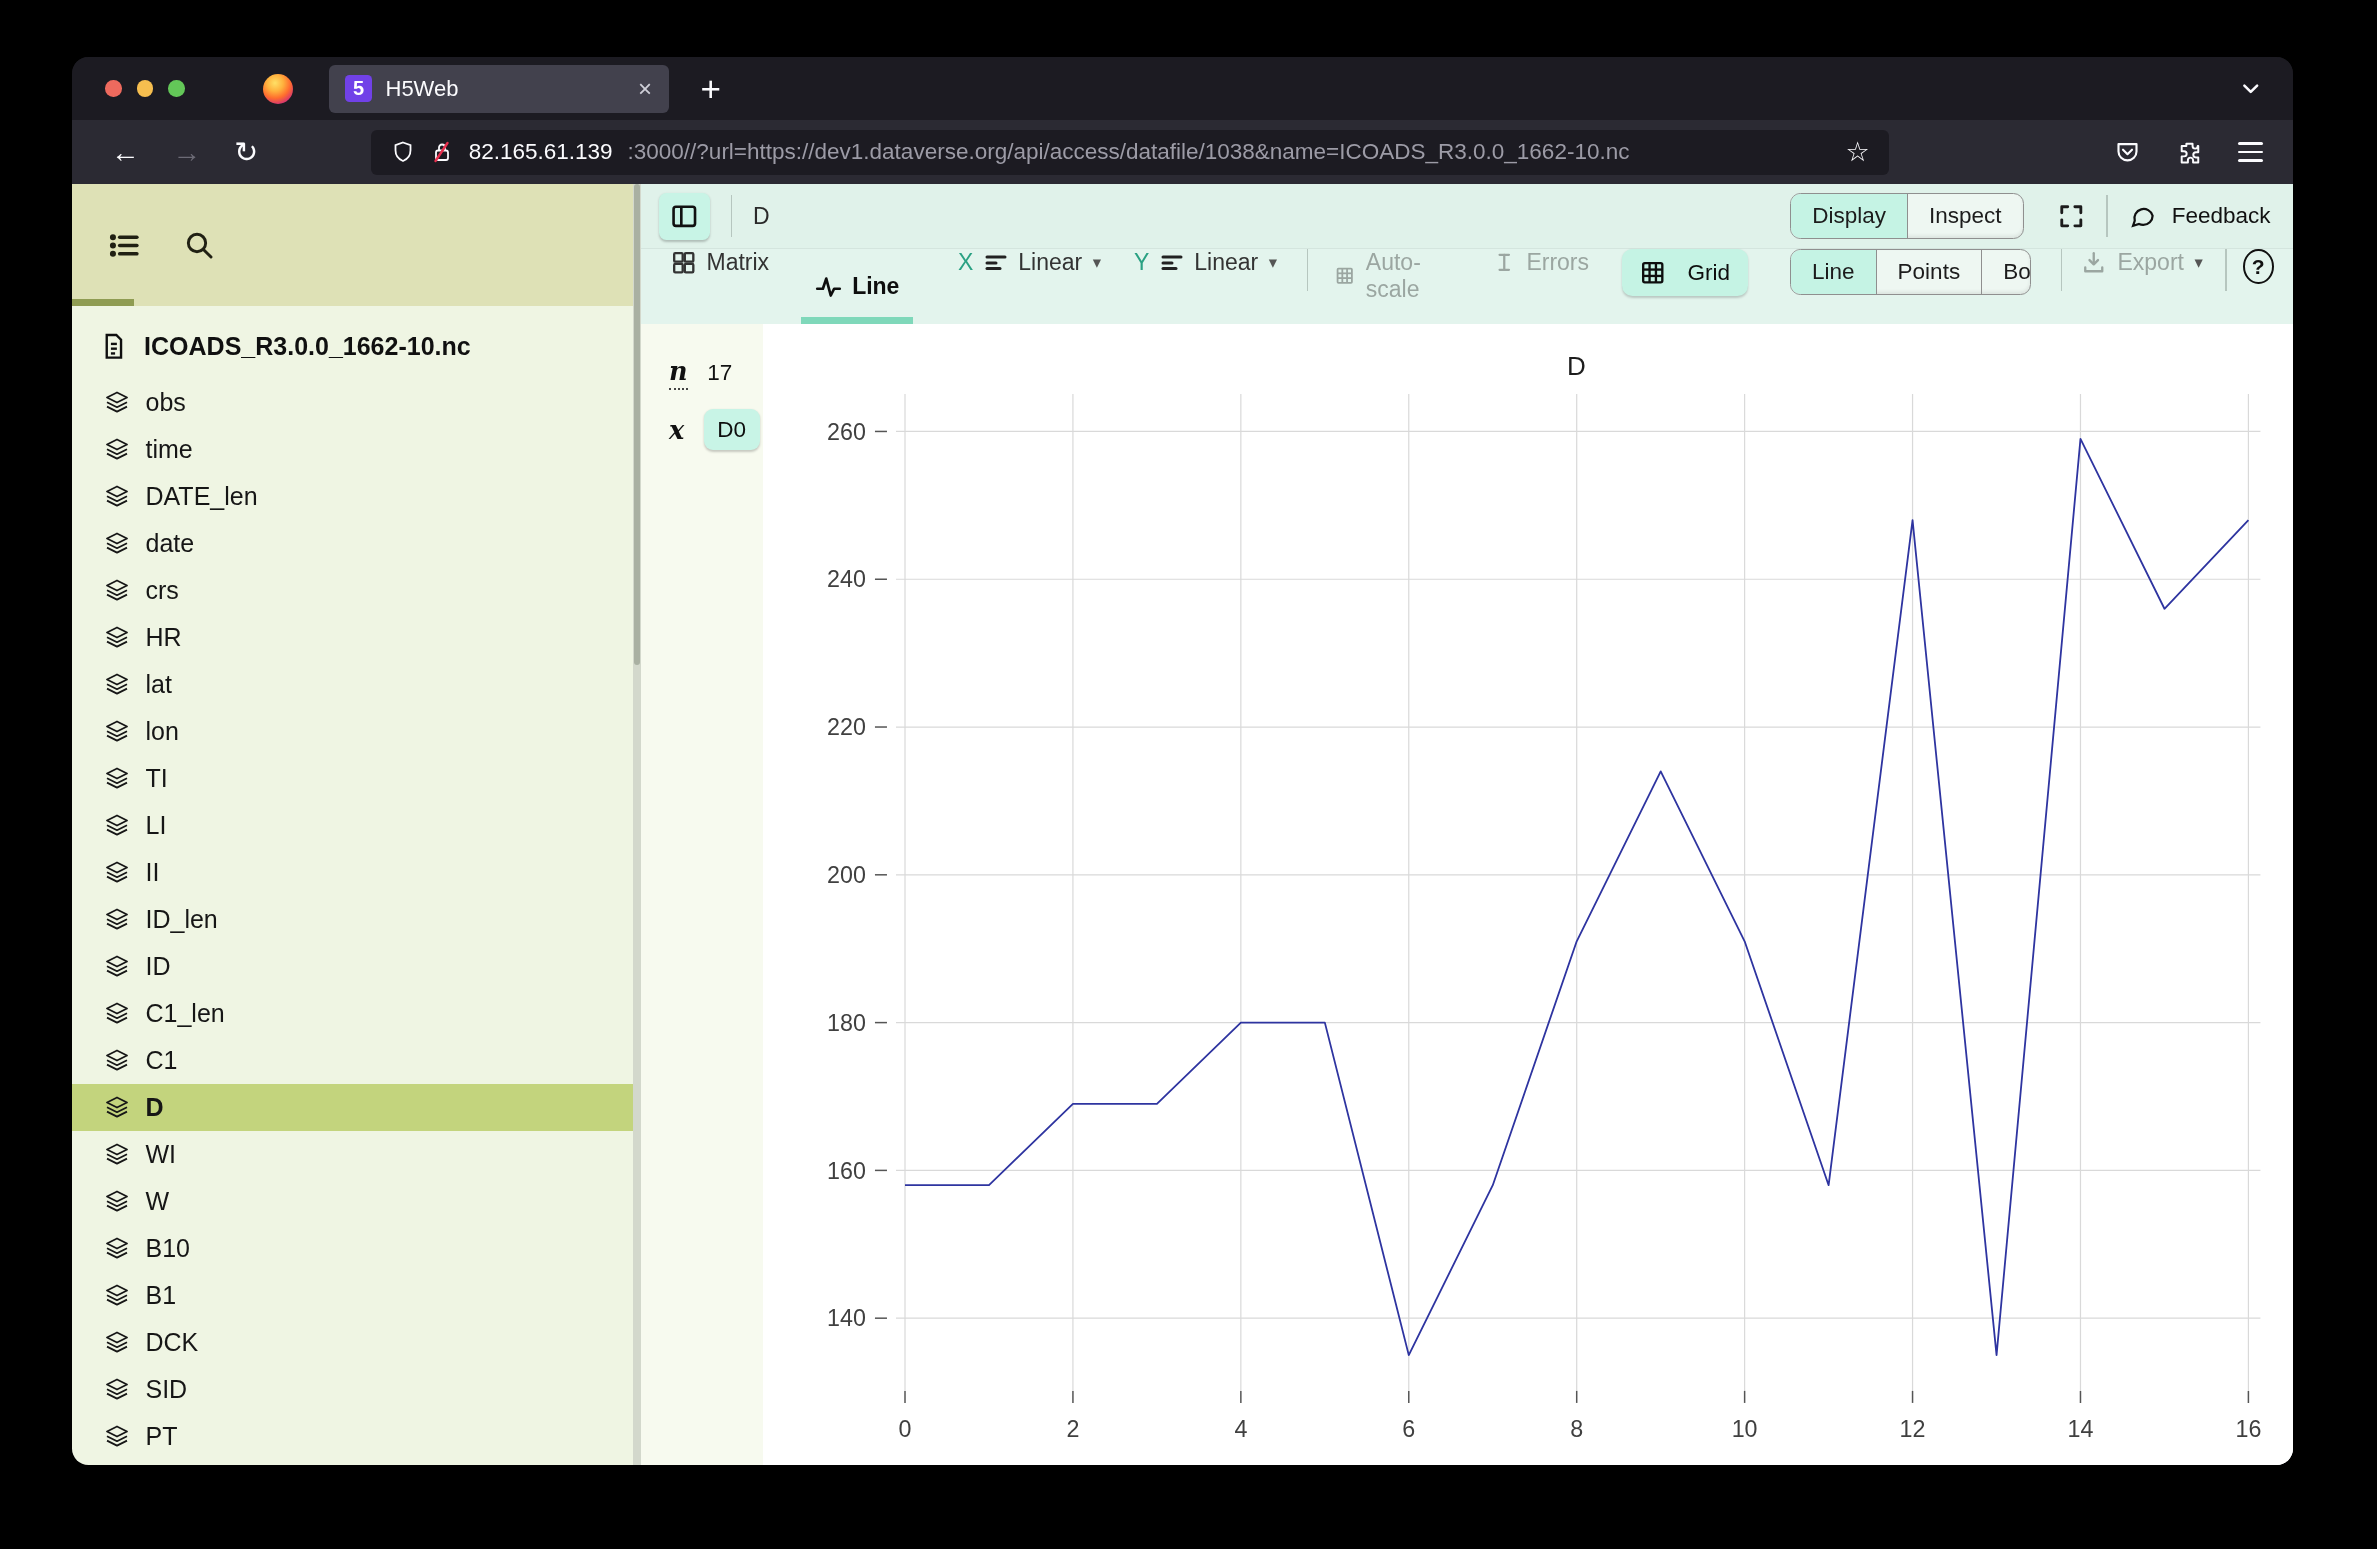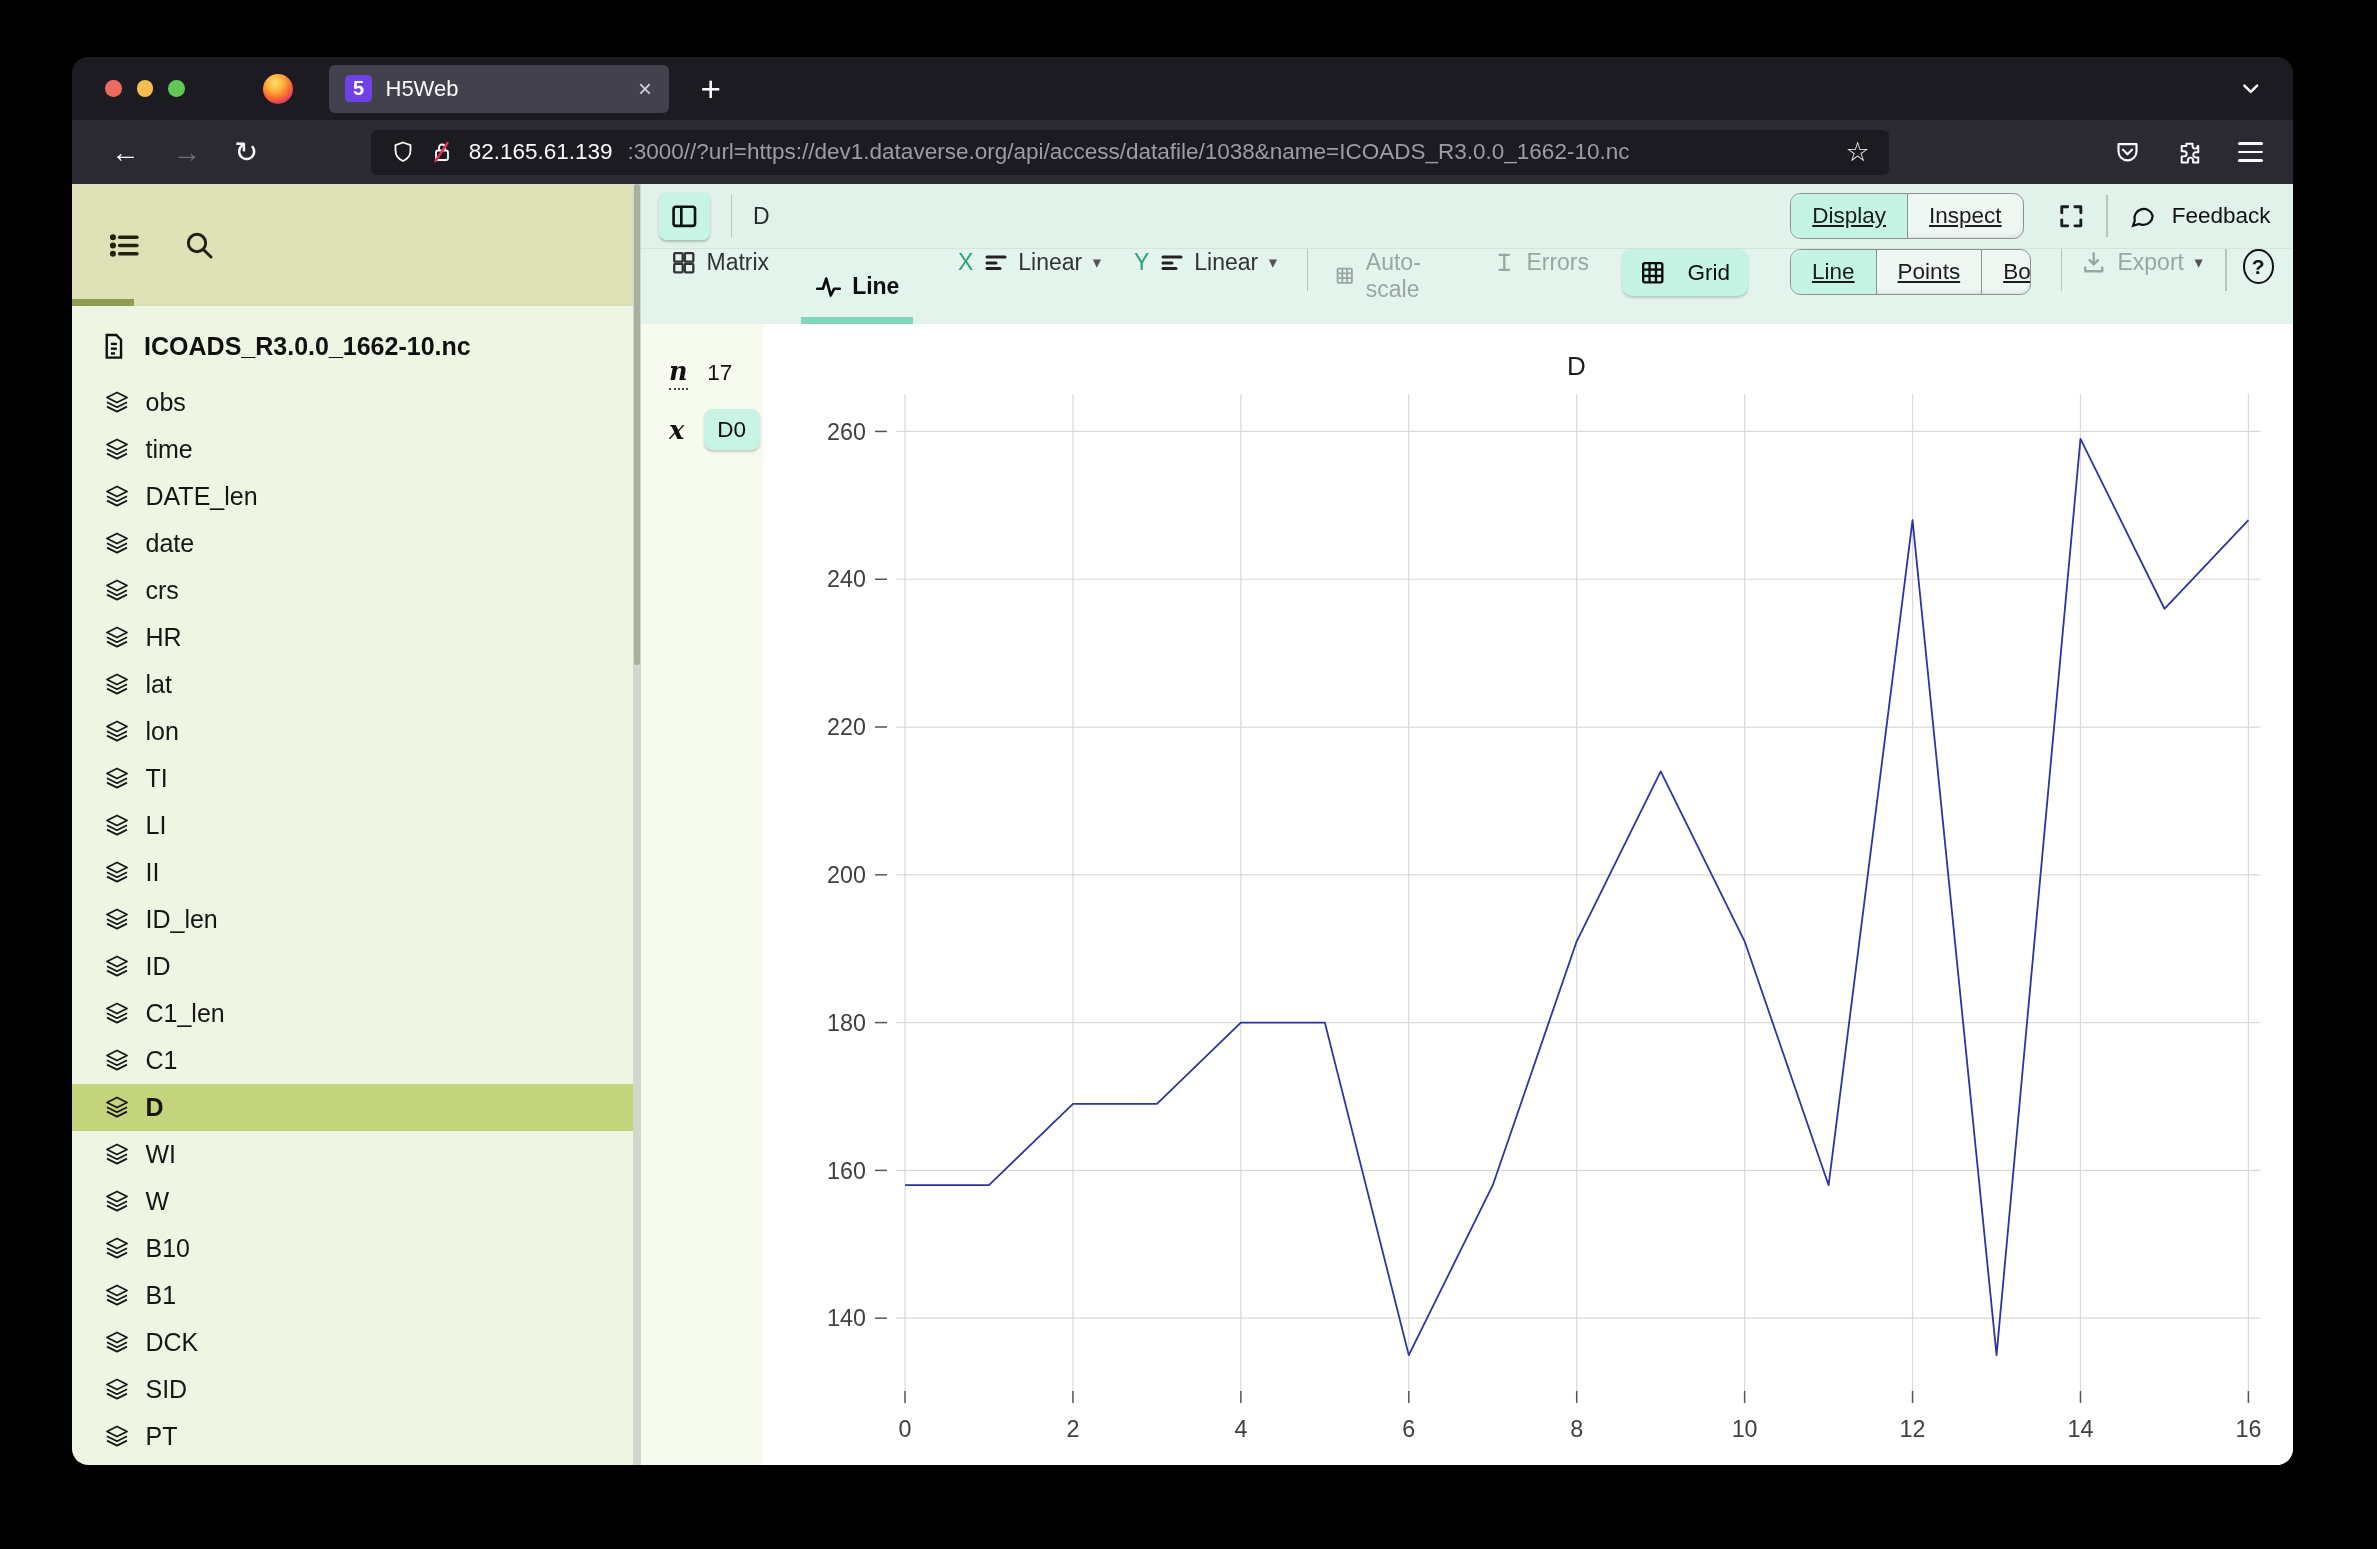--- a/index.html
+++ b/index.html
@@ -46,21 +46,21 @@
   .sb-scroll{width:7.5px;background:#d3d8cc;position:relative;}
   .sb-thumb{position:absolute;top:0;left:0.8px;width:6px;height:481px;background:#a9b0a2;border-radius:3px;}
 
   .main{flex:1;display:flex;flex-direction:column;background:#fff;min-width:0;}
   .tb1{height:65px;background:#e0f2ea;display:flex;align-items:center;padding:0 22.5px 0 18px;border-bottom:0.8px solid rgba(0,0,0,0.05);}
   .panel-btn{width:51px;height:47px;border-radius:7.5px;background:#c8f4e6;display:flex;align-items:center;justify-content:center;color:#111;box-shadow:0 1.5px 2.3px rgba(0,0,0,.22);}
   .vdiv{width:1.5px;height:42px;background:#b6c6bf;margin:0 21px;}
   .crumb{font-size:23px;color:#2a2a2a;}
   .tb1-right{margin-left:auto;display:flex;align-items:center;}
   .seg{display:flex;border:1.5px solid #8f8f8f;border-radius:10.5px;overflow:hidden;background:#eef7f2;box-shadow:inset 0 -2.3px 3.8px rgba(0,0,0,.08);}
-  .seg .cell{padding:9px 21px;font-size:22.5px;color:#1c1c1c;text-decoration:underline;}
+  .seg .cell{padding:9px 21px;font-size:22.5px;color:#1c1c1c;}
   .seg .cell + .cell{border-left:1.5px solid #8f8f8f;}
   .seg .cell.active{background:#c5f3e4;}
   .icon-btn{color:#1c1c1c;display:flex;align-items:center;}
   .feedback{display:flex;align-items:center;gap:16px;color:#111;font-size:22.5px;}
 
   .tb2{height:75px;background:#e3f4ed;display:flex;align-items:flex-start;padding:0 19.5px 0 30px;}
   .tb-item{display:flex;align-items:center;gap:10.5px;font-size:23px;color:#333;}
   .tb-item.bold{color:#0e0e0e;font-weight:700;}
   .tab-line{position:relative;height:100%;display:flex;align-items:center;padding:0 13.5px;}
   .tab-line .underline{position:absolute;left:0;right:0;bottom:0;height:6.8px;background:#7fd8ba;}

